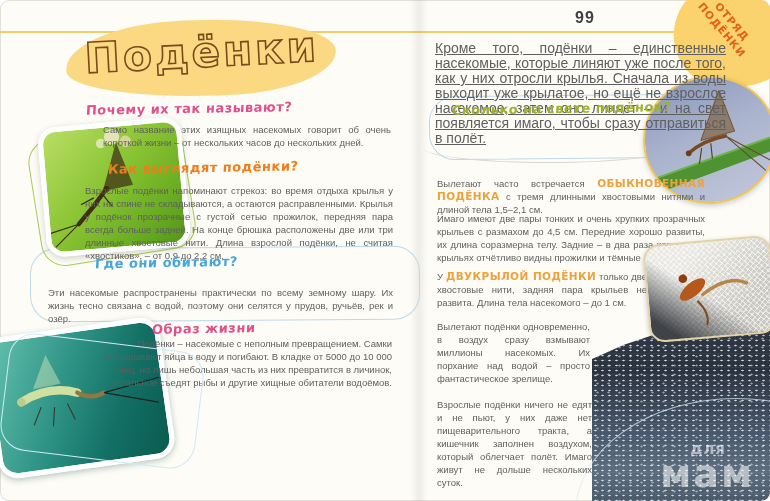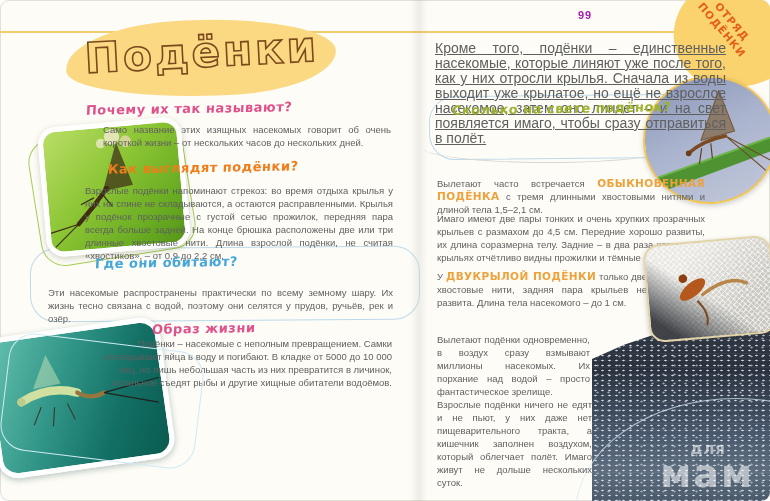--- a/index.html
+++ b/index.html
@@ -3,21 +3,21 @@
 <meta charset="utf-8">
 <style>
   html,body{margin:0;padding:0;background:#ffffff;}
   .spread{position:relative;width:770px;height:501px;background:#fdfcf7;border-radius:9px;
     overflow:hidden;font-family:"Liberation Sans",sans-serif;box-shadow:0 0 0 1px #e3e0d8 inset;}
   .fold{position:absolute;left:410px;top:0;width:18px;height:100%;
     background:linear-gradient(90deg,rgba(0,0,0,0),rgba(110,100,85,.10) 50%,rgba(0,0,0,0));z-index:1;}
   .yellow-line{position:absolute;left:0;top:31px;width:770px;height:0;
     border-top:2px solid #f2c65c;opacity:.9;z-index:1;}
   .page-number{position:absolute;left:420px;top:9px;width:330px;text-align:center;
-    font-size:11px;font-weight:bold;color:#a21caf;letter-spacing:1px;z-index:3;}
+    font-size:16px;font-weight:bold;color:#404040;letter-spacing:1px;z-index:3;}
   
   .badge{position:absolute;top:-20px;right:-22px;width:118px;height:108px;background:#fbd36e;
     border-radius:48% 52% 58% 42% / 52% 60% 40% 48%;transform:rotate(9deg);z-index:4;}
   .badge-inner{position:absolute;top:34px;left:18px;transform:rotate(41deg);
     font-family:"DejaVu Sans",sans-serif;font-weight:700;font-size:10.5px;line-height:13px;
     color:#e55f17;letter-spacing:1px;text-align:center;}
   
   .title-blob{position:absolute;left:66px;top:20px;width:270px;height:76px;background:#fbd983;
     border-radius:46% 54% 42% 58% / 62% 48% 56% 40%;transform:rotate(-2deg);z-index:2;}
   .title-text{position:absolute;left:14px;top:8px;width:244px;text-align:center;
@@ -37,21 +37,21 @@
   #p-l1{left:103px;top:123px;width:288px;}
   #p-l2{left:85px;top:184px;width:308px;}
   #p-l3{left:48px;top:277px;width:345px;margin-top:9px;}
   #p-l4a{left:92px;top:337px;width:300px;text-align:right;}
   #p-l4b{left:90px;top:418px;width:302px;text-align:right;}
   #p-r1{left:435px;top:41px;width:291px;line-height:15px;font-size:14px;text-decoration:underline;}
   #p-r-q{left:448px;top:123px;width:222px;line-height:14px;}
   #p-r2{left:437px;top:177px;width:268px;}
   #p-r3{left:437px;top:212px;width:268px;}
   #p-r4{left:437px;top:270px;width:210px;}
-  #p-r5{left:437px;top:333px;width:153px;}
+  #p-r5{left:437px;top:320px;width:153px;}
   #p-r6{left:437px;top:398px;width:155px;}
   .caps{color:#eda23c;font-weight:700;font-family:"DejaVu Sans",sans-serif;
     font-size:10.5px;letter-spacing:.4px;}
   
   .bubble{position:absolute;border:1.5px solid #bdd9ea;border-radius:26px;z-index:2;background:transparent;}
   #bubble-left{left:30px;top:247px;width:388px;height:72px;transform:rotate(-.4deg);}
   #bubble-right{left:429px;top:95px;width:262px;height:62px;transform:rotate(-.6deg);}
   .swoosh{position:absolute;border-bottom:1.5px solid #d8d8d0;border-radius:50%;z-index:2;}
   #swoosh-r{left:422px;top:132px;width:252px;height:30px;}
   

